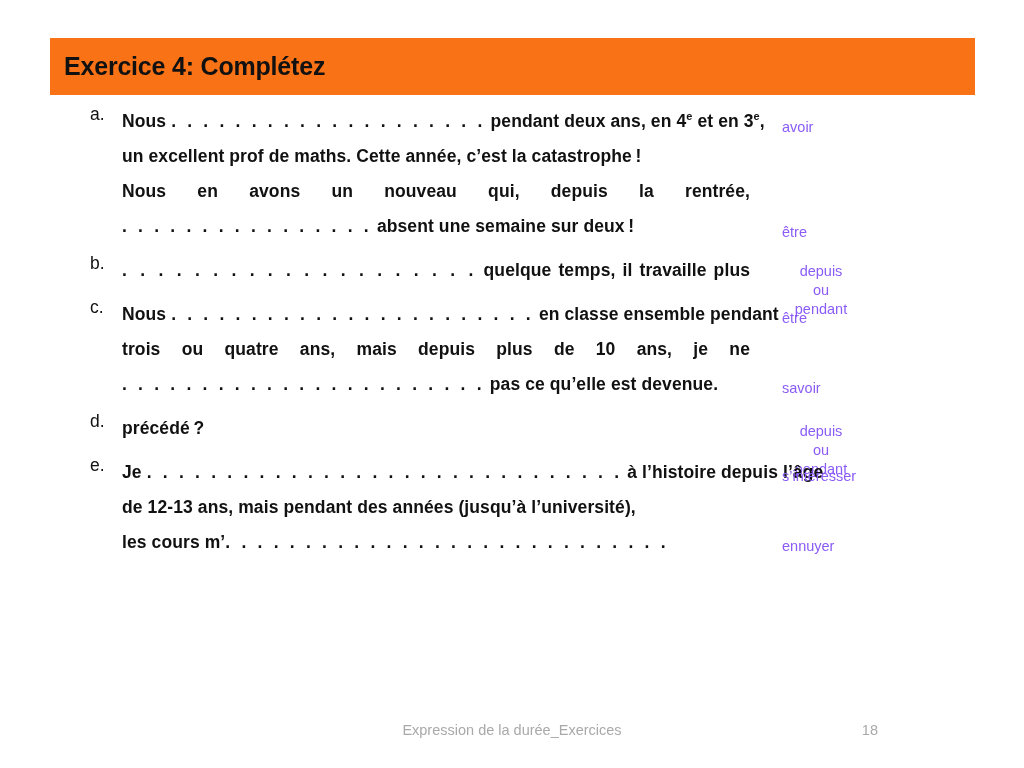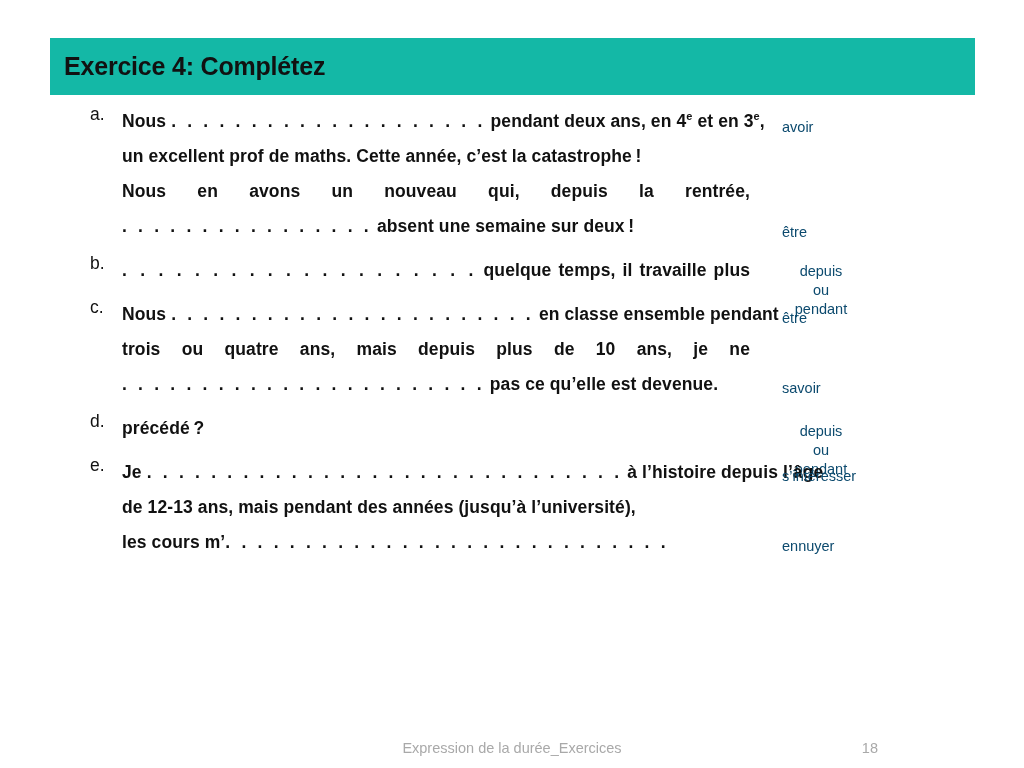--- a/index.html
+++ b/index.html
@@ -89,36 +89,36 @@
     font-size: 11px;
     vertical-align: super;
     line-height: 0;
   }
 
   
   .hint {
     position: absolute;
     left: 782px;
     font-size: 14.5px;
-    color: #0c4a6e;
+    color: #8b5cf6;
     line-height: 19px;
     font-family: "Liberation Sans", sans-serif;
     white-space: nowrap;
   }
   .hint.stacked {
     text-align: center;
     width: 78px;
   }
   .hint.stacked .h-mid { display: block; }
 
   
   #footer {
     position: absolute;
     left: 0;
-    top: 740px;
+    top: 722px;
     width: 936px;
     height: 24px;
   }
   #footer-text {
     position: absolute;
     left: 0;
     top: 0;
     width: 1024px;
     text-align: center;
     font-size: 14.5px;
@@ -130,21 +130,21 @@
     right: 58px;
     top: 0;
     font-size: 14.5px;
     color: #a9a9a9;
     font-family: "Liberation Sans", sans-serif;
   }
 </style>
 </head>
 <body>
 
-<div id="title-bar" style="background: #14b8a6;">
+<div id="title-bar" style="background: #f97316;">
   <div id="title-text">Exercice 4: Complétez</div>
 </div>
 
 <div id="exercise-body">
     <div class="exercise-item">
       <div class="item-marker">a.</div>
       <div class="item-lines">
         <div class="line"><span>Nous </span><span class="blank">. . . . . . . . . . . . . . . . . . . .</span><span> pendant deux ans, en 4</span><sup class="ord">e</sup><span> et en 3</span><sup class="ord">e</sup><span>,</span></div>
         <div class="line"><span>un excellent prof de maths. Cette année, c’est la catastrophe !</span></div>
         <div class="line justify"><span>Nous en avons un nouveau qui, depuis la rentrée,</span></div>

